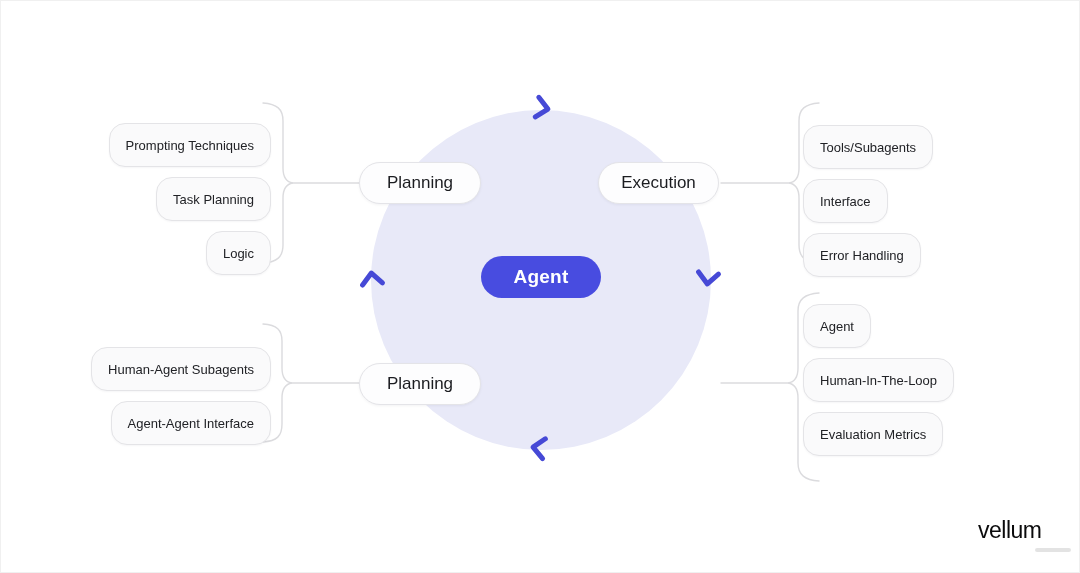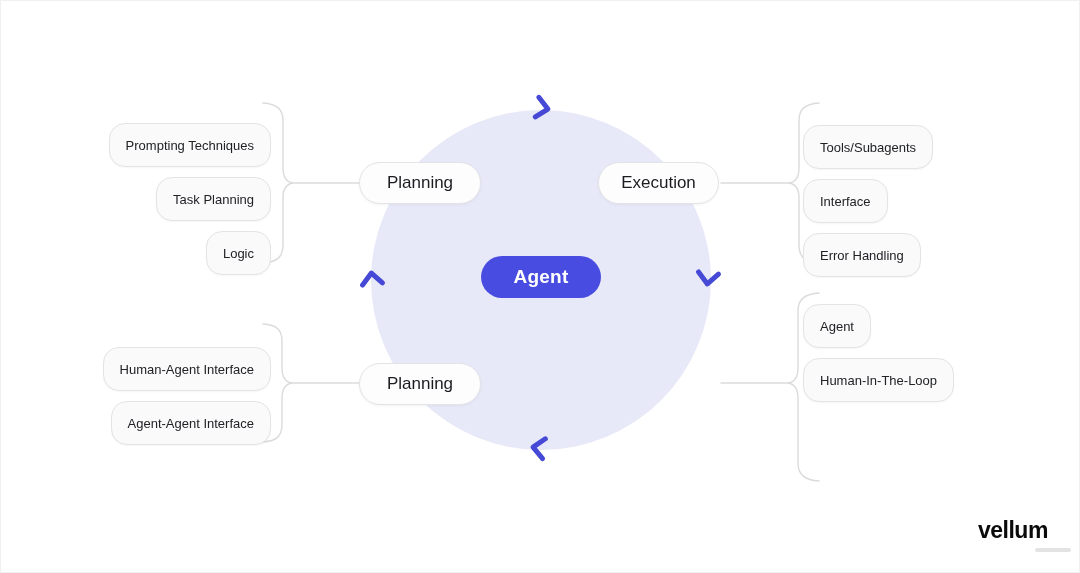--- a/index.html
+++ b/index.html
@@ -83,21 +83,21 @@
   
   .connectors {
     position: absolute; left: 0; top: 0;
     width: 1080px; height: 573px;
     pointer-events: none;
   }
   
   .brand {
     position: absolute;
     left: 977px; top: 516px;
-    font-size: 23px; font-weight: 700; color: #0b0b0c;
+    font-size: 23px; font-weight: 400; color: #0b0b0c;
     letter-spacing: -0.5px;
     text-align: center;
   }
   .fine-print {
     position: absolute;
     left: 1034px; top: 547px;
     width: 36px; height: 4px;
     background: #d9d9d9;
     border-radius: 2px;
     opacity: 0.75;
@@ -181,32 +181,35 @@
     <div class="sub-pill">
         <span>Interface</span>
       </div>
     <div class="sub-pill">
         <span>Error Handling</span>
       </div>
   </div>
 
   <div class="subgroup align-right grp-interface">
     <div class="sub-pill">
-        <span>Human-Agent Interface</span>
+        <span>Human-Agent Subagents</span>
       </div>
     <div class="sub-pill">
         <span>Agent-Agent Interface</span>
       </div>
   </div>
 
   <div class="subgroup align-left grp-refinement">
     <div class="sub-pill">
         <span>Agent</span>
       </div>
     <div class="sub-pill">
         <span>Human-In-The-Loop</span>
+      </div>
+    <div class="sub-pill">
+        <span>Evaluation Metrics</span>
       </div>
   </div>
 
   <div class="brand">vellum</div>
   <div class="fine-print"></div>
 
 </div>
 
 </body></html>

